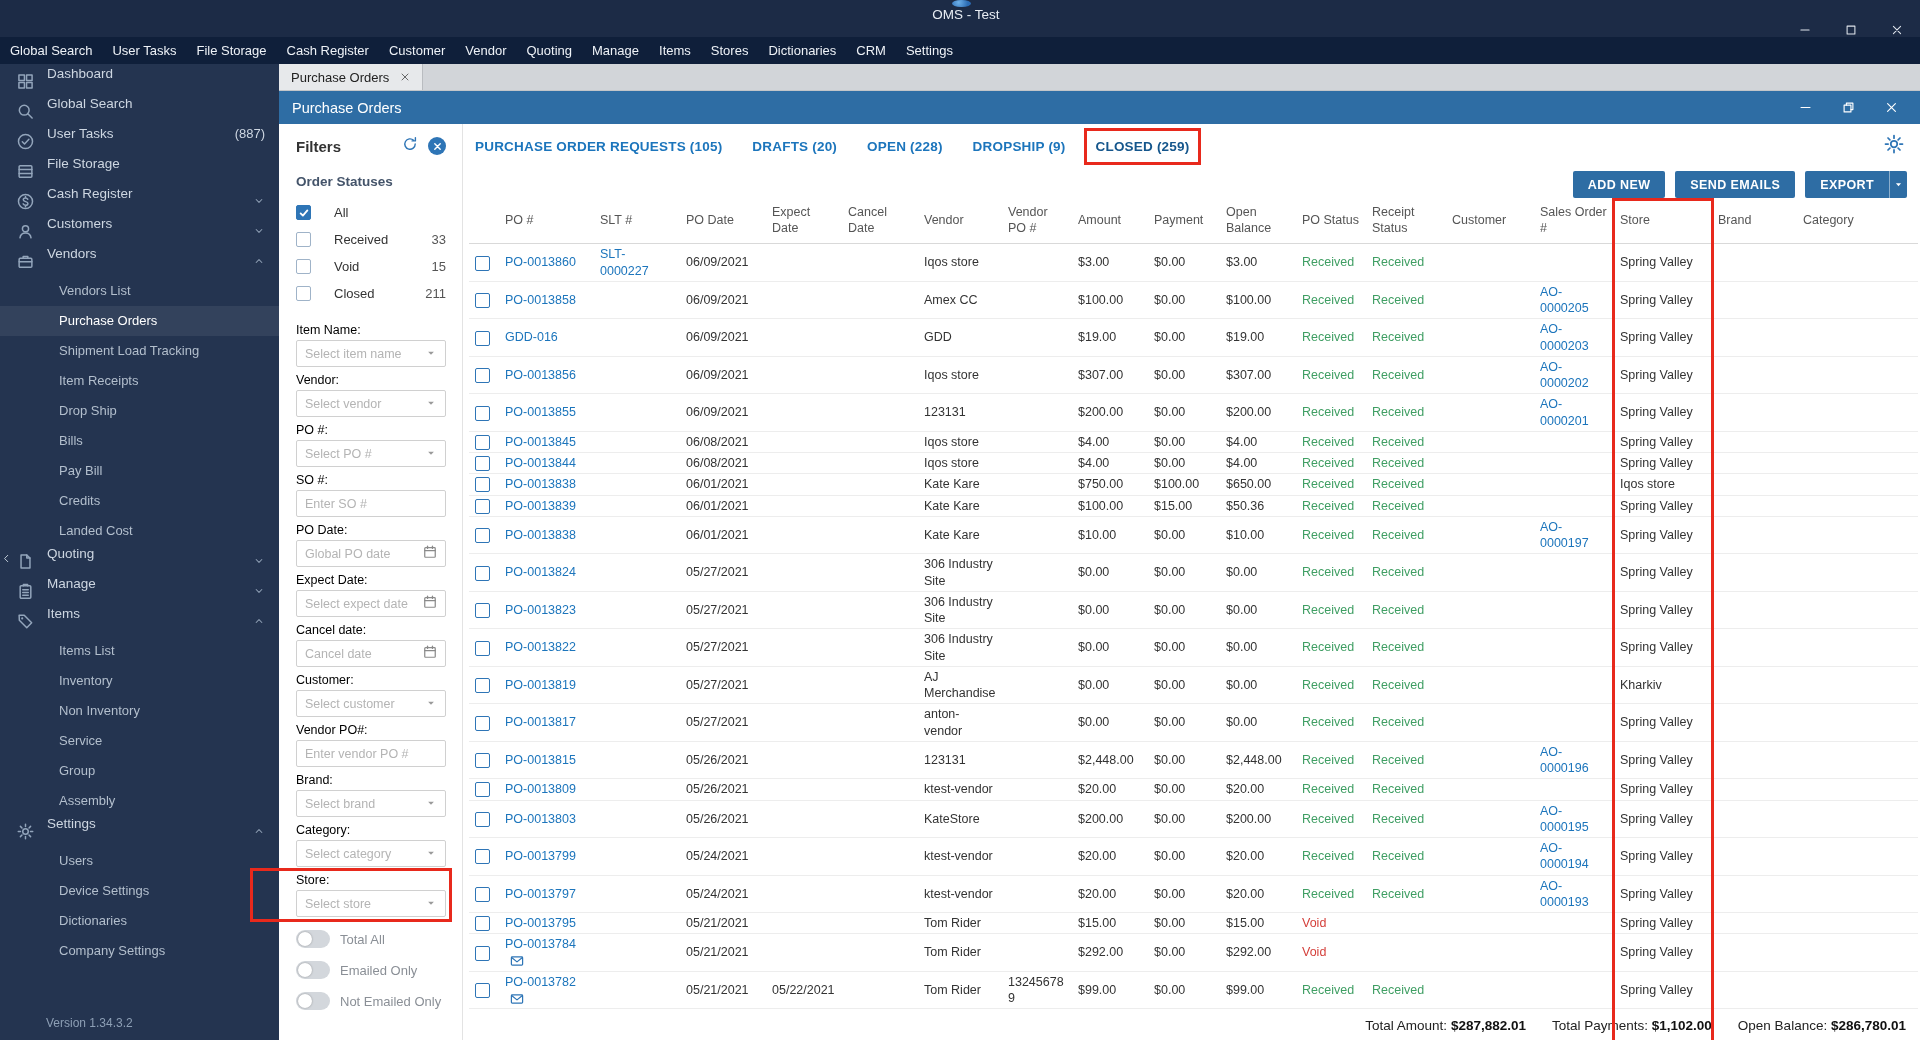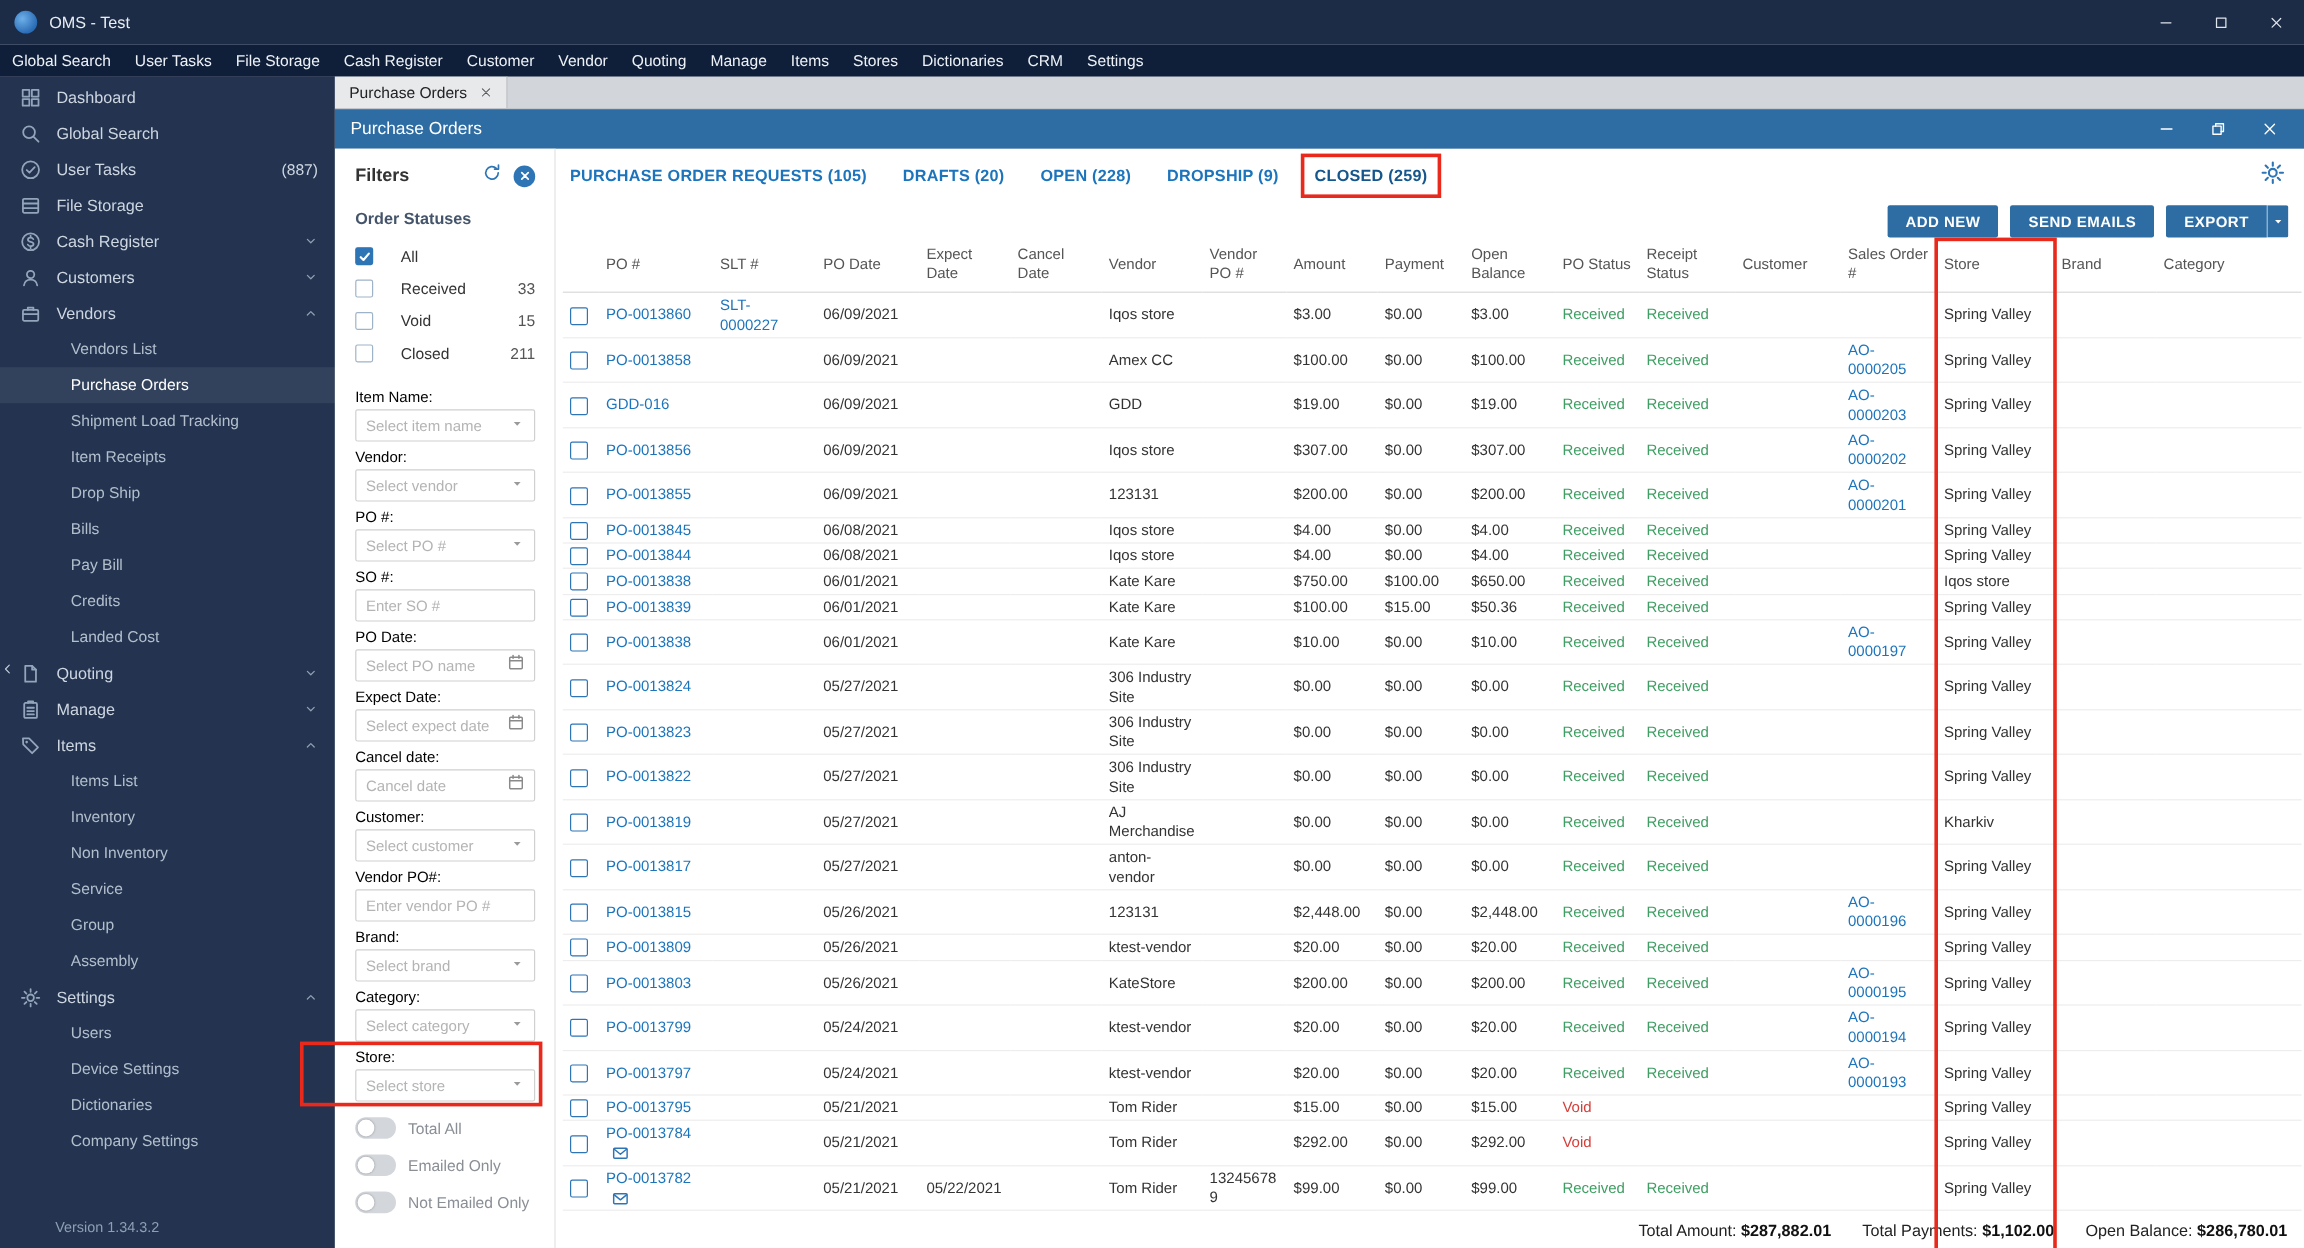--- a/index.html
+++ b/index.html
@@ -2,37 +2,37 @@
 <html><head>
 <meta charset="utf-8">
 <style>
   * { box-sizing: border-box; margin: 0; padding: 0; }
   html,body { width:1920px; height:1040px; overflow:hidden; }
   body { font-family:"Liberation Sans","DejaVu Sans",sans-serif; background:#d8dade; position:relative; }
   .icon { display:inline-flex; align-items:center; justify-content:center; }
   .icon svg { width:17px; height:17px; }
 
   
-  .titlebar { height:37px; background:#1c2b46; color:#fff; display:flex; align-items:center; padding-left:12px; }
+  .titlebar { height:37px; background:#1c2b46; color:#fff; display:flex; align-items:center; padding-left:12px;flex-direction:column; }
   .app-logo { width:19px; height:19px; border-radius:50%; background:radial-gradient(circle at 35% 35%, #6db0e8, #2b6cb5 70%); margin-right:10px; }
   .titlebar-title { font-size:13.5px; color:#e8edf3; }
   .win-controls { margin-left:auto; display:flex; height:100%; }
   .win-btn { width:46px; display:flex; align-items:center; justify-content:center; color:#dfe5ec; }
   .win-btn svg { width:12px; height:12px; }
 
   
   .menubar { height:27px; background:#0f1f3a; display:flex; align-items:center; color:#eef2f7; font-size:13px; }
   .menu-item { padding:0 10px; height:100%; display:flex; align-items:center; cursor:default; white-space:nowrap; }
 
   .workspace { display:flex; height:976px; position:relative; }
 
   
   .sidebar { width:279px; background:#243450; display:flex; flex-direction:column; position:relative; flex-shrink:0; }
   .sidebar-nav { padding-top:2px; }
-  .side-item { height:30px; display:flex; align-items:center; gap:13px; padding:0 14px 0 17px; color:#cdd6e1; font-size:13.5px; cursor:default; }
+  .side-item { height:30px; display:flex; gap:13px; padding:0 14px 0 17px; color:#cdd6e1; font-size:13.5px; cursor:default; }
   .side-item .icon { color:#93a5bb; }
   .side-badge { margin-left:auto; font-size:13px; color:#cdd6e1; }
   .side-item .chev { margin-left:auto; color:#8fa0b5; }
   .chev svg { width:12px; height:12px; }
   .side-child { height:30px; line-height:30px; padding-left:59px; font-size:13px; color:#b3bfcd; cursor:default; white-space:nowrap; overflow:hidden; }
   .side-child.active { color:#ffffff; background:rgba(255,255,255,0.07); }
   .sidebar-footer { margin-top:auto; padding-bottom:6px; }
   .user-row { height:32px; display:flex; align-items:center; gap:11px; padding:0 26px 0 16px; color:#e2e8f0; font-size:13.5px; }
   .user-row .icon { color:#9fb0c3; } .user-row .icon svg { width:16px; height:16px; }
   .user-spacer { flex:1; }
@@ -429,21 +429,21 @@
                 </div>
                 <div class="field">
                   <div class="field-label">SO #:</div>
                   <div class="field-input">
                     <span class="placeholder">Enter SO #</span>
                   </div>
                 </div>
                 <div class="field">
                   <div class="field-label">PO Date:</div>
                   <div class="field-input">
-                    <span class="placeholder">Select PO name</span>
+                    <span class="placeholder">Global PO date</span>
                     <span class="cal"><svg viewBox="0 0 16 16" fill="none" stroke="currentColor" stroke-width="1.4" stroke-linecap="round" stroke-linejoin="round">
                         <rect x="2" y="3" width="12" height="11" rx="1"></rect>
                         <line x1="2" y1="6.4" x2="14" y2="6.4"></line>
                         <line x1="5.2" y1="1.4" x2="5.2" y2="4"></line>
                         <line x1="10.8" y1="1.4" x2="10.8" y2="4"></line>
                       </svg></span>
                   </div>
                 </div>
                 <div class="field">
                   <div class="field-label">Expect Date:</div>

